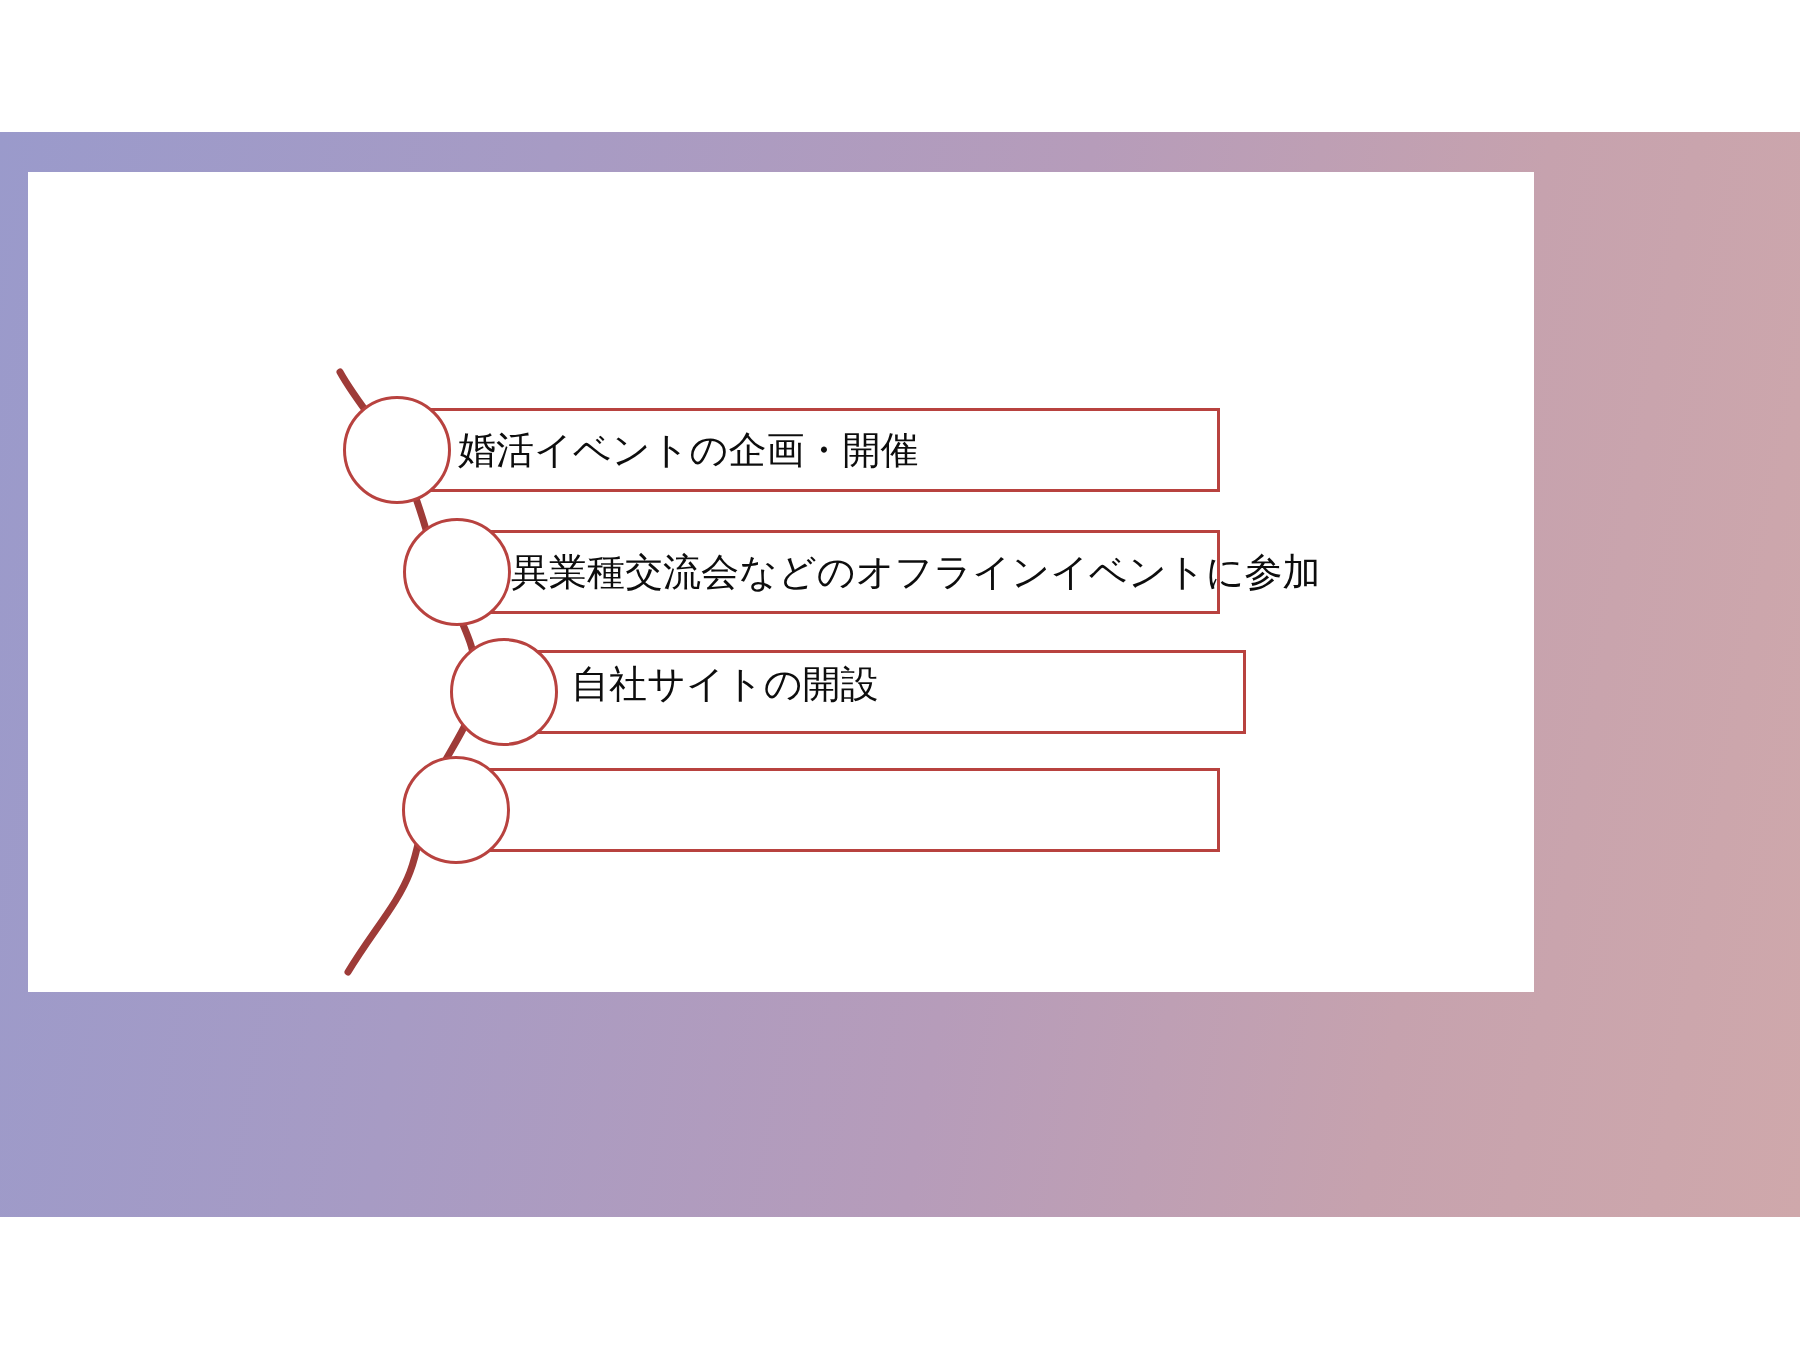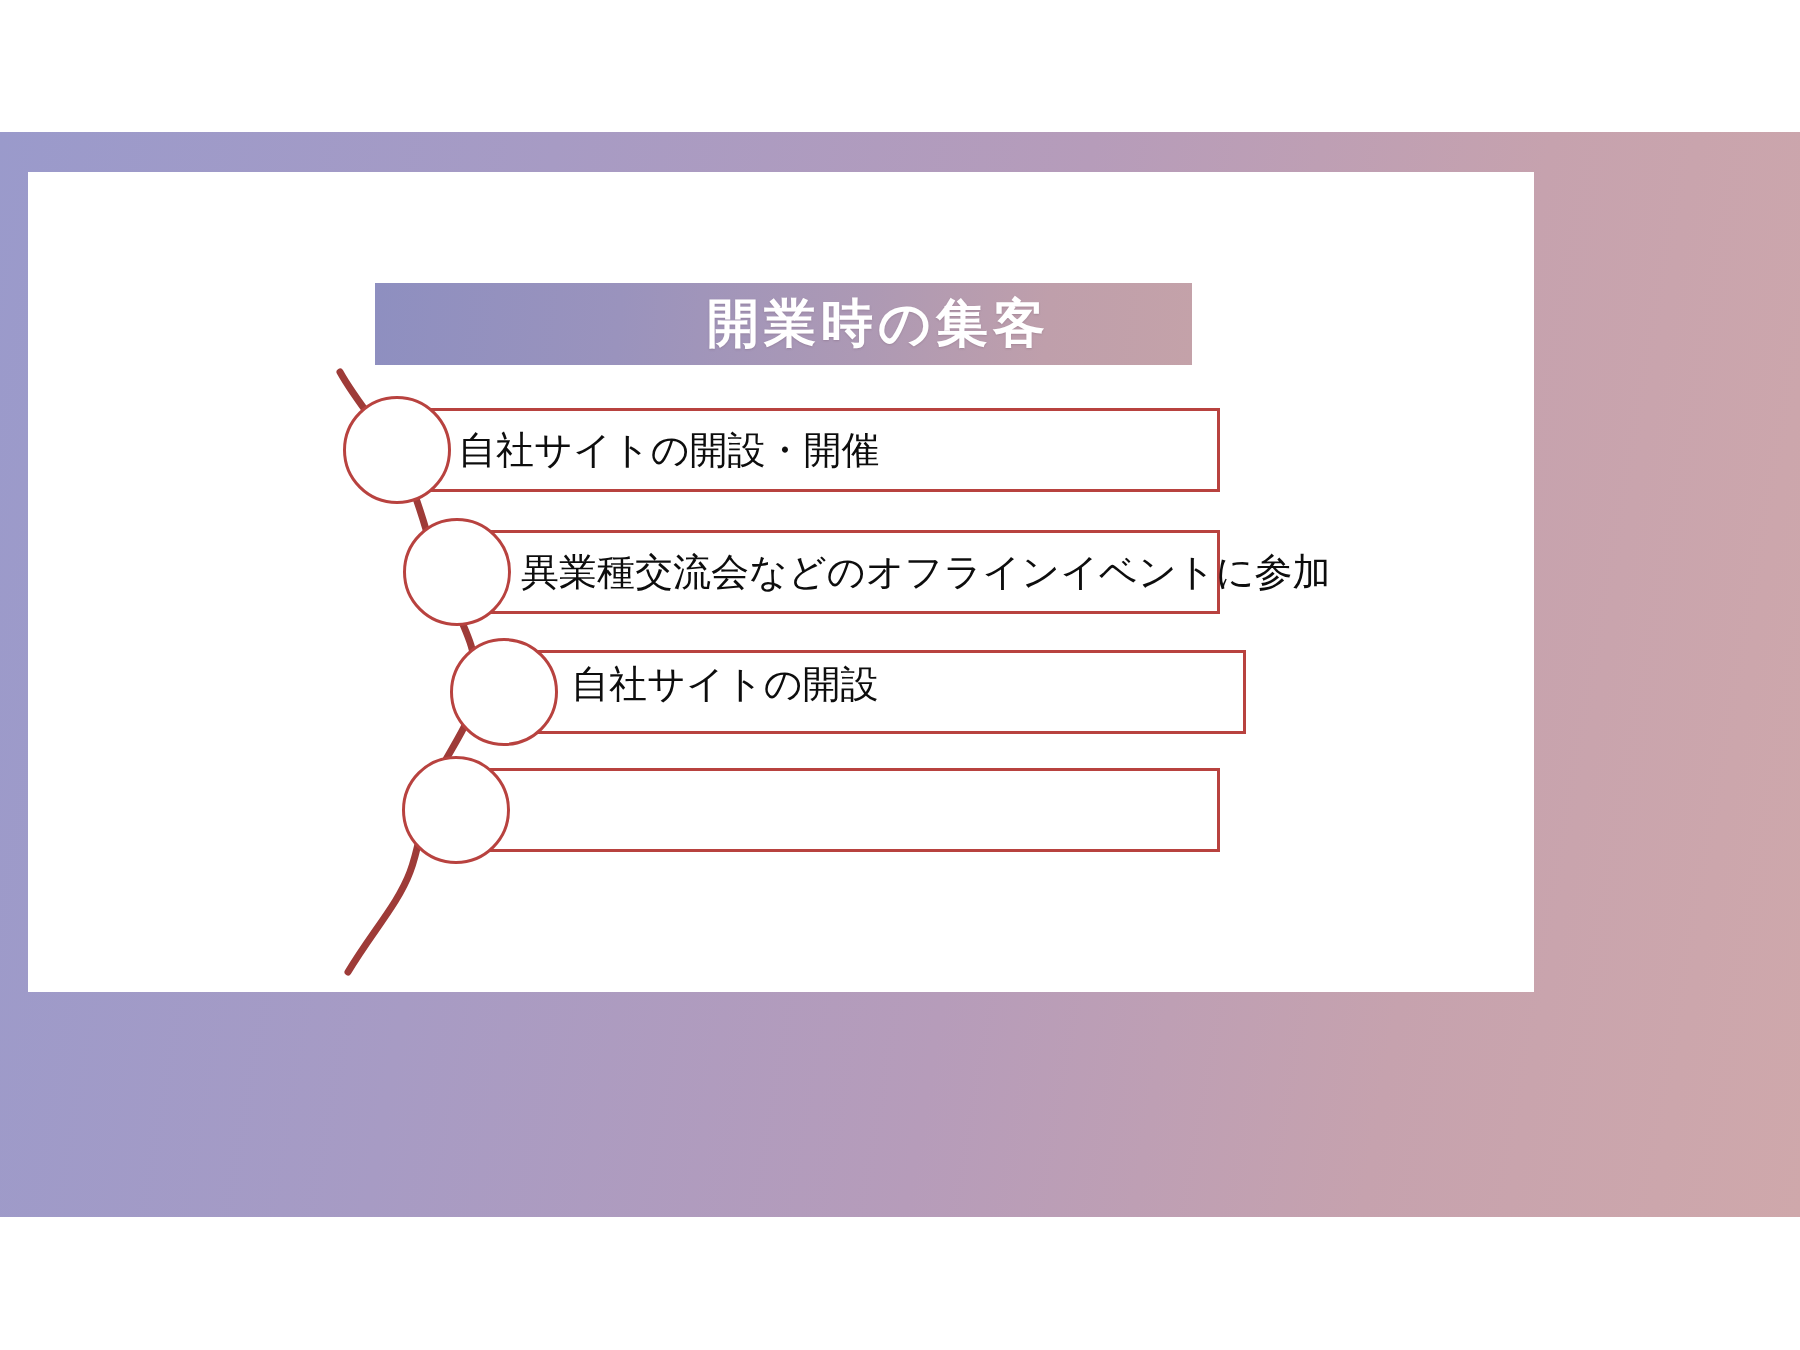--- a/index.html
+++ b/index.html
@@ -85,44 +85,41 @@
 </style>
 </head>
 <body>
 
 <div id="slide">
 
   <div id="gradient-frame"></div>
 
   <div id="card"></div>
 
-  <div id="title-band">
-    <div id="title-text">開業時の集客</div>
-  </div>
 
   <svg id="thread" viewBox="0 0 300 640" width="300" height="640" fill="none" xmlns="http://www.w3.org/2000/svg">
     <path d="M 40 12
              C 60 48, 90 78, 104 108
              C 124 150, 130 196, 150 236
              C 166 270, 180 298, 176 330
              C 172 366, 146 392, 134 424
              C 122 456, 120 486, 110 512
              C 98 544, 72 572, 48 612" stroke="#9e3b38" stroke-width="7" stroke-linecap="round" fill="none"></path>
   </svg>
 
   <div class="row" style="left:410px;top:408px;width:810px;height:84px;">
     <div class="row-box" style="width:810px;height:84px;"></div>
     <div class="row-circle" style="left:-67px;top:-12px;width:108px;height:108px;"></div>
-    <div class="row-label" style="left:48px;">自社サイトの開設・開催</div>
+    <div class="row-label" style="left:48px;">婚活イベントの企画・開催</div>
   </div>
 
   <div class="row" style="left:465px;top:530px;width:755px;height:84px;">
     <div class="row-box" style="width:755px;height:84px;"></div>
     <div class="row-circle" style="left:-62px;top:-12px;width:108px;height:108px;"></div>
-    <div class="row-label" style="left:56px;">異業種交流会などのオフラインイベントに参加</div>
+    <div class="row-label" style="left:46px;">異業種交流会などのオフラインイベントに参加</div>
   </div>
 
   <div class="row" style="left:516px;top:650px;width:730px;height:68px;text-decoration:underline;">
     <div class="row-box" style="width:730px;height:84px;"></div>
     <div class="row-circle" style="left:-66px;top:-12px;width:108px;height:108px;"></div>
     <div class="row-label" style="left:55px;">自社サイトの開設</div>
   </div>
 
   <div class="row" style="left:470px;top:768px;width:750px;height:84px;">
     <div class="row-box" style="width:750px;height:84px;"></div>

